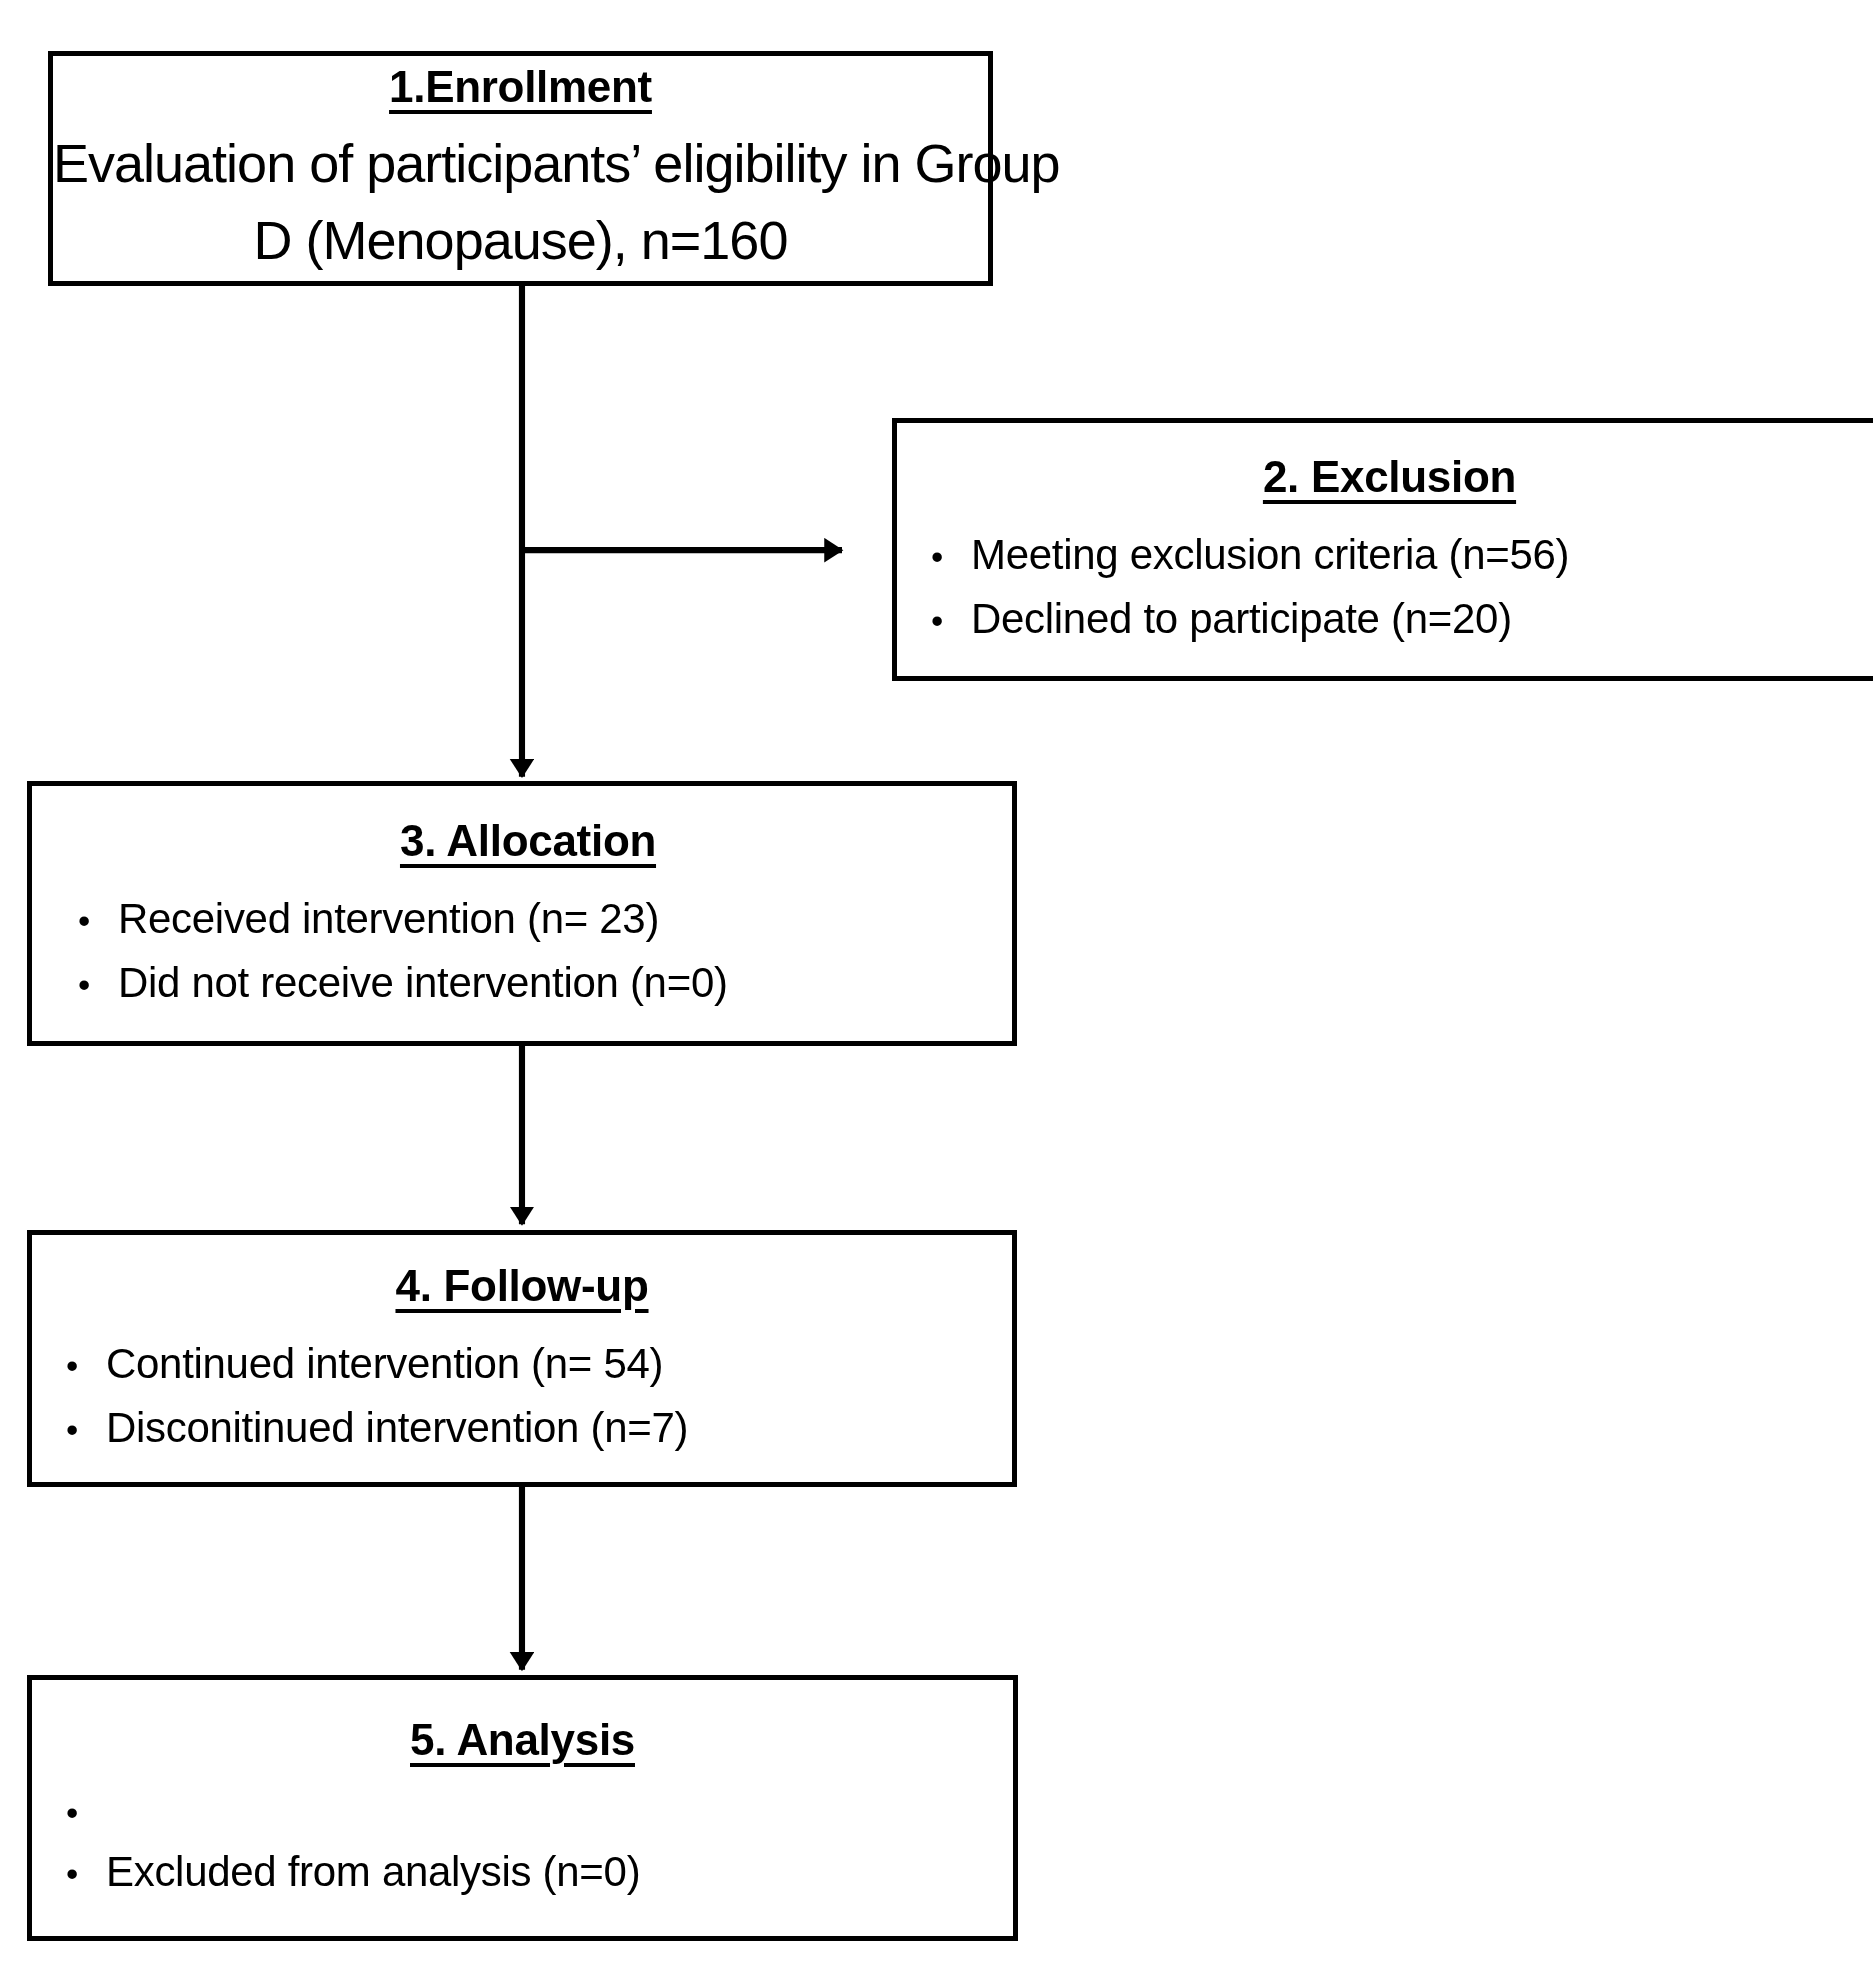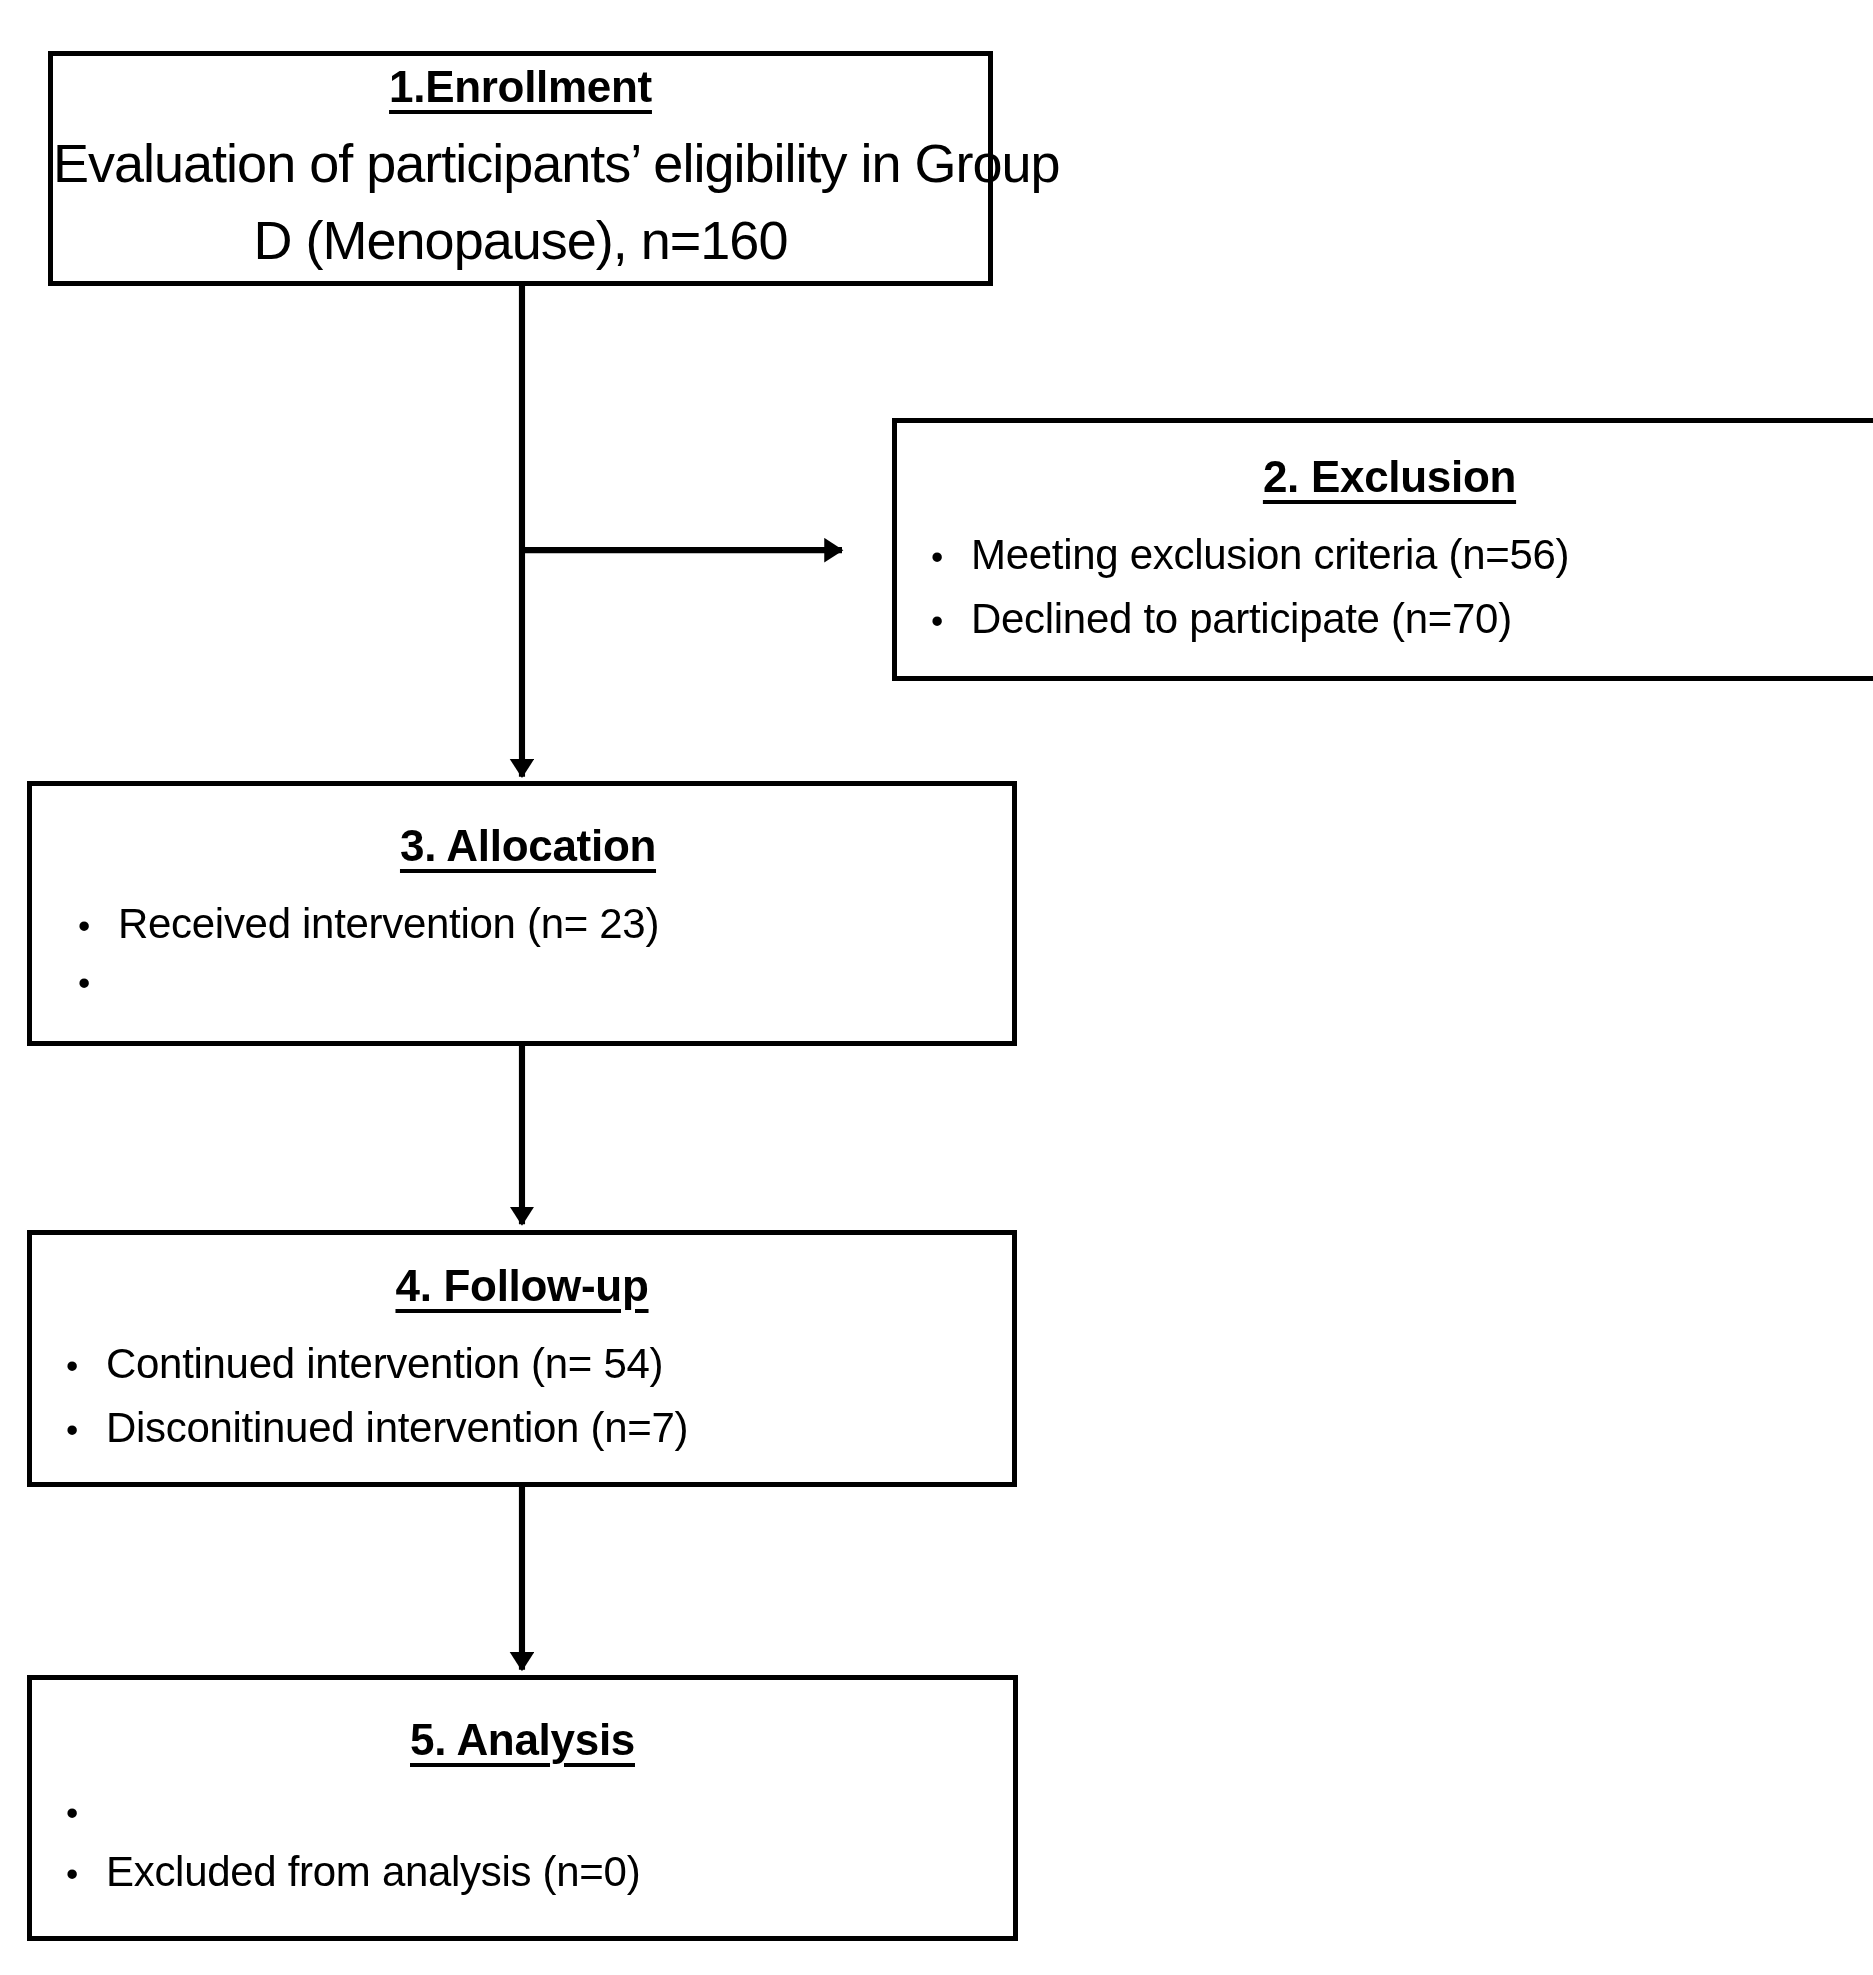--- a/index.html
+++ b/index.html
@@ -104,34 +104,35 @@
 
   <div class="box box-exclusion">
     <div class="title">2. Exclusion</div>
     <div class="bullets">
       <div class="bullet-row">
         <span class="dot">•</span>
         <span class="bullet-text">Meeting exclusion criteria (n=56)</span>
       </div>
       <div class="bullet-row">
         <span class="dot">•</span>
-        <span class="bullet-text">Declined to participate (n=70)</span>
+        <span class="bullet-text">Declined to participate (n=20)</span>
       </div>
     </div>
   </div>
 
   <div class="box box-allocation">
     <div class="title">3. Allocation</div>
     <div class="bullets">
       <div class="bullet-row">
         <span class="dot">•</span>
         <span class="bullet-text">Received intervention (n= 23)</span>
       </div>
       <div class="bullet-row">
         <span class="dot">•</span>
+        <span class="bullet-text">Did not receive intervention (n=0)</span>
       </div>
     </div>
   </div>
 
   <div class="box box-followup">
     <div class="title">4. Follow-up</div>
     <div class="bullets">
       <div class="bullet-row">
         <span class="dot">•</span>
         <span class="bullet-text">Continued intervention (n= 54)</span>

